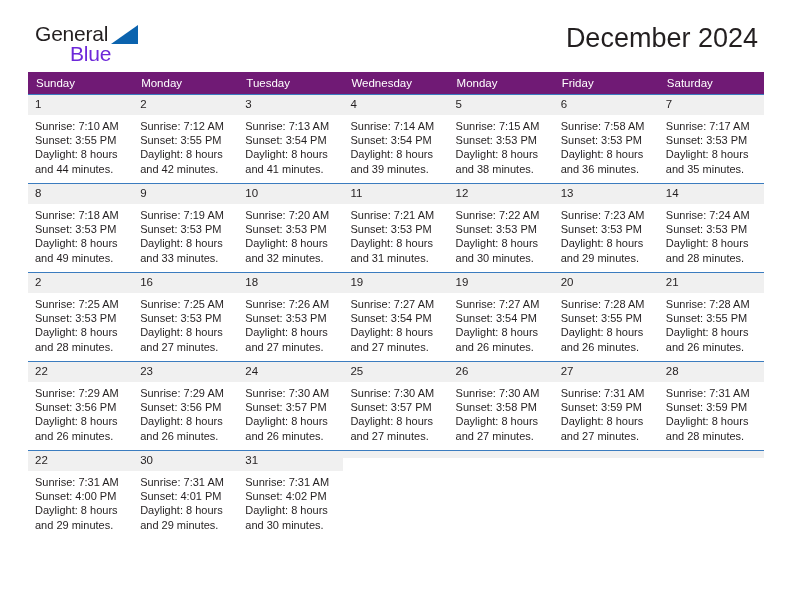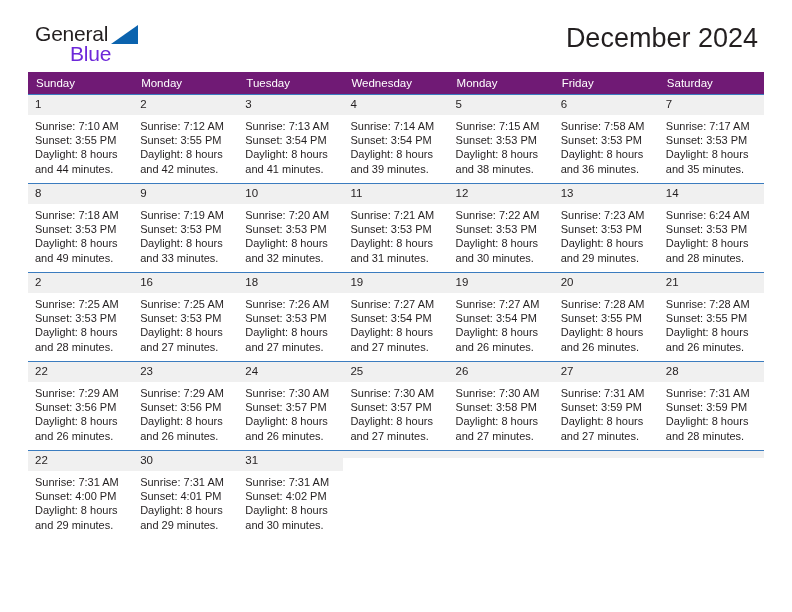--- a/index.html
+++ b/index.html
@@ -283,21 +283,21 @@
             <div class="dayinfo">
               <div>Sunrise: 7:23 AM</div>
               <div>Sunset: 3:53 PM</div>
               <div>Daylight: 8 hours</div>
               <div>and 29 minutes.</div>
             </div>
           </td>
           <td>
             <div class="daynum">14</div>
             <div class="dayinfo">
-              <div>Sunrise: 6:24 AM</div>
+              <div>Sunrise: 7:24 AM</div>
               <div>Sunset: 3:53 PM</div>
               <div>Daylight: 8 hours</div>
               <div>and 28 minutes.</div>
             </div>
           </td>
         </tr>
         <tr class="week-row">
           <td>
             <div class="daynum">2</div>
             <div class="dayinfo">

